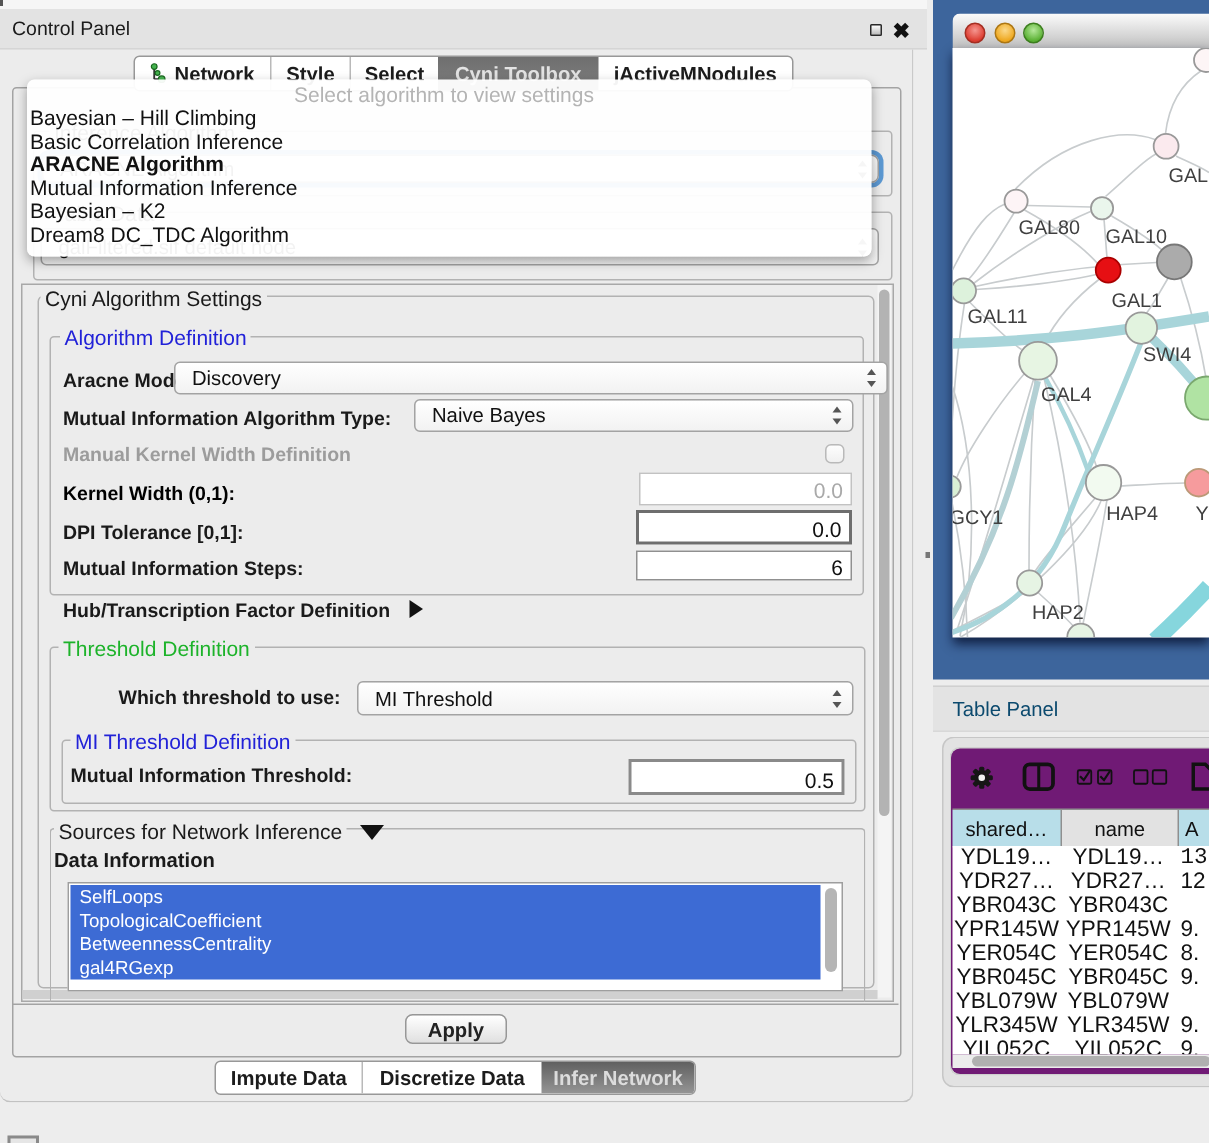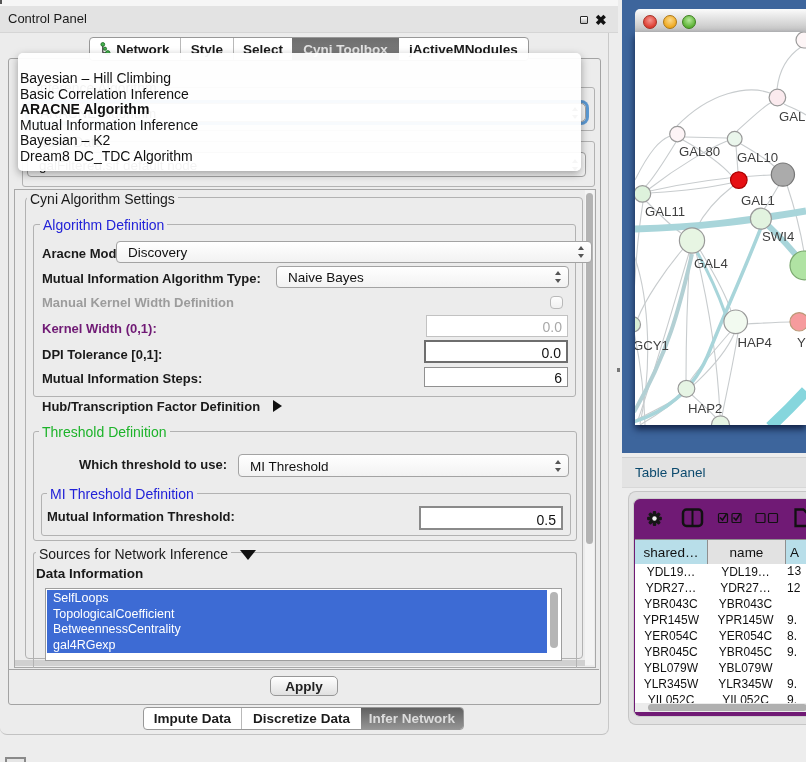--- a/index.html
+++ b/index.html
@@ -79,21 +79,21 @@
     <span class="tx">Discovery</span>
     <span class="arr"></span>
   </div>
 <div class="lab" style="left:42px;top:271px;">Mutual Information Algorithm Type:</div>
 <div class="combo" style="left:276px;top:266px;width:291px;height:20px;">
     <span class="tx">Naive Bayes</span>
     <span class="arr"></span>
   </div>
 <div class="lab" style="left:42px;top:295px;color:#9c9c9c;">Manual Kernel Width Definition</div>
 <div class="abs" style="left:550px;top:296px;width:11px;height:11px;border:1.5px solid #b9b9b9;border-radius:4px;background:linear-gradient(#fdfdfd,#f0f0f0);"></div>
-<div class="lab" style="left:42px;top:321px;color:#701a75;">Kernel Width (0,1):</div>
+<div class="lab" style="left:42px;top:321px;color:#000000;">Kernel Width (0,1):</div>
 <div class="tf" style="left:426px;top:315px;width:142px;height:22px;border:1px solid #c2c2c2;color:#a9a9a9;padding:3px 5px 0 0;">0.0</div>
 <div class="lab" style="left:42px;top:347px;">DPI Tolerance [0,1]:</div>
 <div class="tf" style="left:424px;top:340px;width:144px;height:23px;border:2px solid #6e6e6e;padding:3px 5px 0 0;">0.0</div>
 <div class="lab" style="left:42px;top:371px;">Mutual Information Steps:</div>
 <div class="tf" style="left:424px;top:367px;width:144px;height:20px;border:1px solid #909090;padding:2px 5px 0 0;">6</div>
 
 <div class="lab" style="left:42px;top:399px;">Hub/Transcription Factor Definition</div>
 <div class="abs" style="left:273px;top:400px;width:0;height:0;border-top:6px solid transparent;border-bottom:6px solid transparent;border-left:9px solid #111;"></div>
 
 <div class="grp" style="left:33px;top:431px;width:542px;height:108px;"></div>
@@ -130,20 +130,21 @@
   <div style="width:119px;display:flex;align-items:center;justify-content:center;">Discretize Data</div>
   <div style="flex:1;display:flex;align-items:center;justify-content:center;background:linear-gradient(#606060,#959595);color:#dcdcdc;">Infer Network</div>
 </div>
 
 <div class="abs" style="left:5px;top:757px;width:17px;height:10px;border:2px solid #8a8a8a;background:#e6e6e6;"></div>
 
 <div class="abs" style="left:617px;top:368px;width:3px;height:4px;background:#777;"></div>
 
 <div class="abs" style="left:18px;top:53px;width:563px;height:118px;background:rgba(255,255,255,0.95);
   border-radius:5px;box-shadow:0 3px 8px rgba(0,0,0,0.35);font-size:14px;color:#111;">
+  <div style="position:absolute;top:2px;left:0;width:556px;text-align:center;color:#b4b4b4;">Select algorithm to view settings</div>
   <div style="position:absolute;top:18px;left:2px;line-height:15.6px;white-space:nowrap;">
     Bayesian – Hill Climbing<br>Basic Correlation Inference<br><b>ARACNE Algorithm</b><br>Mutual Information Inference<br>Bayesian – K2<br>Dream8 DC_TDC Algorithm</div>
 </div>
 
 <div class="abs" style="left:622px;top:0;width:184px;height:453px;background:#3d659c;"></div>
 <div class="abs" style="left:635px;top:9px;width:171px;height:23px;background:linear-gradient(#fbfbfb,#c0c0c0);
   border-radius:5px 0 0 0;border-bottom:1px solid #8e8e8e;"></div>
 <div class="abs" style="left:643px;top:15px;width:12px;height:12px;border-radius:50%;background:radial-gradient(circle at 50% 35%,#f59690,#dd3e32 70%);border:0.5px solid #a52f23;"></div>
 <div class="abs" style="left:663px;top:15px;width:12px;height:12px;border-radius:50%;background:radial-gradient(circle at 50% 35%,#fbd98a,#efa921 70%);border:0.5px solid #ad7714;"></div>
 <div class="abs" style="left:682px;top:15px;width:12px;height:12px;border-radius:50%;background:radial-gradient(circle at 50% 35%,#b5e89a,#5cb235 70%);border:0.5px solid #3d7f1f;"></div>
@@ -261,21 +262,21 @@
     </g>
     <path d="M161.5,2.5 h8 l5.5,5.5 v11 h-13.5 z" fill="none" stroke="#111" stroke-width="2.3"></path>
   </svg>
 
   <div style="position:absolute;left:1px;top:40px;width:172px;height:24px;border-top:1px solid #8f8f8f;border-bottom:1px solid #8f8f8f;display:flex;font-size:13.5px;color:#111;">
     <div style="width:72px;background:#b8dee9;border-right:1px solid #8f8f8f;display:flex;align-items:center;justify-content:center;">shared…</div>
     <div style="width:77px;background:#e2e2e2;border-right:1px solid #8f8f8f;display:flex;align-items:center;justify-content:center;">name</div>
     <div style="flex:1;background:#b8dee9;display:flex;align-items:center;padding-left:4px;">A</div>
   </div>
 
-  <div style="position:absolute;left:1px;top:65px;width:172px;height:139px;background:#fff;font-size:12px;color:#111;overflow:hidden;">
+  <div style="position:absolute;left:1px;top:65px;width:172px;height:139px;background:#fff;font-size:15px;color:#111;overflow:hidden;">
     <div style="line-height:16px;display:grid;grid-template-columns:72px 77px 1fr;text-align:center;">
       <span>YDL19…</span>
         <span>YDL19…</span>
         <span style="text-align:left;padding-left:3px;font-family:Liberation Mono, monospace;">13</span>
       <span>YDR27…</span>
         <span>YDR27…</span>
         <span style="text-align:left;padding-left:3px;">12</span>
       <span>YBR043C</span>
         <span>YBR043C</span>
         <span></span>

